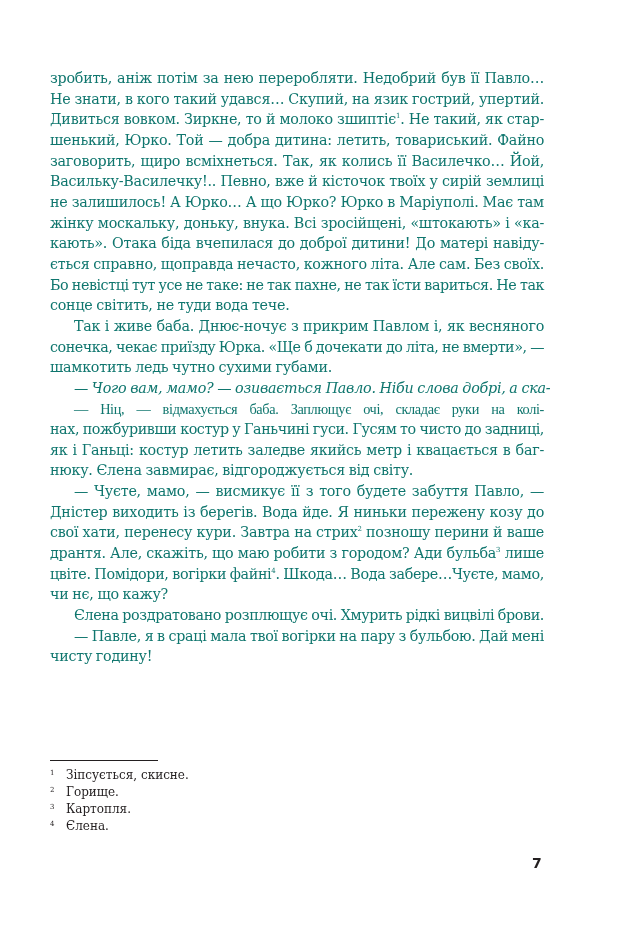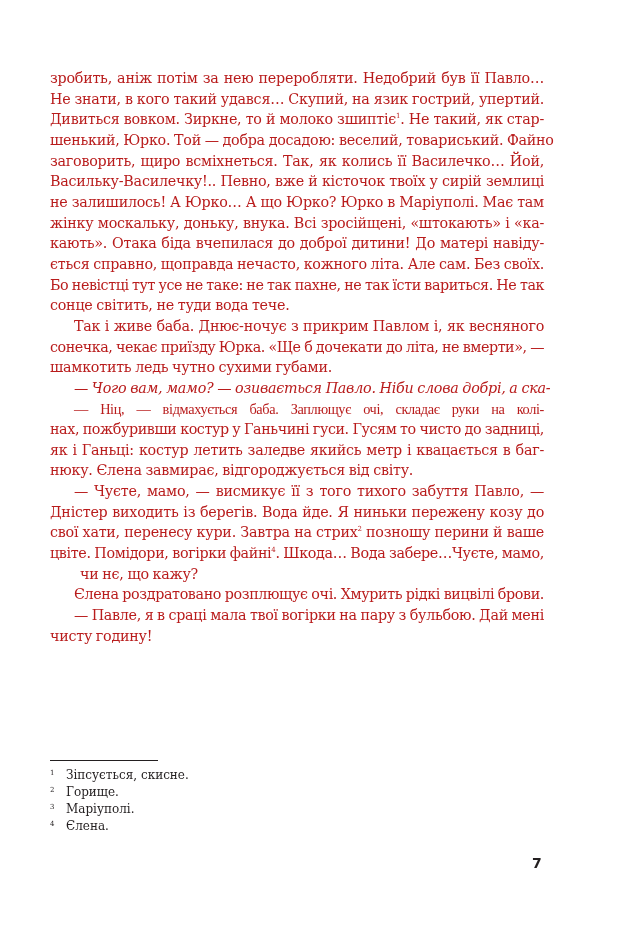--- a/index.html
+++ b/index.html
@@ -1,20 +1,20 @@
 <!DOCTYPE html>
 <html><head>
 <meta charset="utf-8">
 <style>
   html, body { margin: 0; padding: 0; background: #ffffff; }
   body { width: 628px; height: 948px; position: relative; overflow: hidden; }
   .page {
     position: absolute; left: 50px; top: 68px; width: 494px;
     font-family: "DejaVu Serif", "Liberation Serif", serif;
-    font-size: 14.3px; line-height: 20.65px; color: #b91c1c;
+    font-size: 14.3px; line-height: 20.65px; color: #0f766e;
     text-align: justify; letter-spacing: -0.25px; word-spacing: -0.5px;
   }
   .page p { margin: 0; text-indent: 24px; }
   .page p .line { display: block; text-align: justify; text-align-last: justify; text-indent: 0; white-space: nowrap; }
   .page p .line.first { padding-left: 24px; }
   .page p .line.last { text-align-last: left; }
   sup { font-size: 7px; line-height: 0; vertical-align: 6px; }
   .rule { position: absolute; left: 50px; top: 760px; width: 108px; height: 1px; background: #231f20; }
   .footnotes {
     position: absolute; left: 50px; top: 767px;
@@ -30,21 +30,21 @@
   }
 </style>
 </head>
 <body>
 
 <div class="page" id="body">
     <p>
       <span class="line" style="display: block;">зробить, аніж потім за нею переробляти. Недобрий був її Павло…</span>
       <span class="line" style="display: block;">Не знати, в кого такий удався… Скупий, на язик гострий, упертий.</span>
       <span class="line" style="display: block;">Дивиться вовком. Зиркне, то й молоко зшиптіє<sup>1</sup>. Не такий, як стар-</span>
-      <span class="line" style="display: block; letter-spacing: -0.264365px;">шенький, Юрко. Той — добра досадою: веселий, товариський. Файно</span>
+      <span class="line" style="display: block; letter-spacing: -0.264365px;">шенький, Юрко. Той — добра дитина: летить, товариський. Файно</span>
       <span class="line" style="display: block;">заговорить, щиро всміхнеться. Так, як колись її Василечко… Йой,</span>
       <span class="line" style="display: block;">Васильку-Василечку!.. Певно, вже й кісточок твоїх у сирій землиці</span>
       <span class="line" style="display: block;">не залишилось! А Юрко… А що Юрко? Юрко в Маріуполі. Має там</span>
       <span class="line" style="display: block;">жінку москальку, доньку, внука. Всі зросійщені, «штокають» і «ка-</span>
       <span class="line" style="display: block;">кають». Отака біда вчепилася до доброї дитини! До матері навіду-</span>
       <span class="line" style="display: block; letter-spacing: -0.262547px;">ється справно, щоправда нечасто, кожного літа. Але сам. Без своїх.</span>
       <span class="line" style="display: block; letter-spacing: -0.450484px;">Бо невістці тут усе не таке: не так пахне, не так їсти вариться. Не так</span>
       <span class="line last" style="display: block;">сонце світить, не туди вода тече.</span>
     </p>
     <p>
@@ -55,25 +55,26 @@
     <p>
       <span class="line first" style="display: block; font-style: italic;">— Чого вам, мамо? — озивається Павло. Ніби слова добрі, а ска-</span>
     </p>
     <p>
       <span class="line first" style="display: block; letter-spacing: -0.353423px; font-family: Liberation Serif, serif;">— Ніц, — відмахується баба. Заплющує очі, складає руки на колі-</span>
       <span class="line" style="display: block; letter-spacing: -0.40483px;">нах, пожбуривши костур у Ганьчині гуси. Гусям то чисто до задниці,</span>
       <span class="line" style="display: block;">як і Ганьці: костур летить заледве якийсь метр і квацається в баг-</span>
       <span class="line last" style="display: block;">нюку. Єлена завмирає, відгороджується від світу.</span>
     </p>
     <p>
-      <span class="line first" style="display: block;">— Чуєте, мамо, — висмикує її з того тихого забуття Павло, —</span>
+      <span class="line first" style="display: block;">— Чуєте, мамо, — висмикує її з того будете забуття Павло, —</span>
       <span class="line" style="display: block;">Дністер виходить із берегів. Вода йде. Я ниньки пережену козу до</span>
       <span class="line" style="display: block;">свої хати, перенесу кури. Завтра на стрих<sup>2</sup> позношу перини й ваше</span>
+      <span class="line" style="display: block;">дрантя. Але, скажіть, що маю робити з городом? Ади бульба<sup>3</sup> лише</span>
       <span class="line" style="display: block; letter-spacing: -0.354248px;">цвіте. Помідори, вогірки файні<sup>4</sup>. Шкода… Вода забере…Чуєте, мамо,</span>
-      <span class="line last" style="display: block; margin-left: 30px;">чи нє, що кажу?</span>
+      <span class="line last" style="display: block;">чи нє, що кажу?</span>
     </p>
     <p>
       <span class="line first last" style="display: block; letter-spacing: -0.375504px;">Єлена роздратовано розплющує очі. Хмурить рідкі вицвілі брови.</span>
     </p>
     <p>
       <span class="line first" style="display: block; letter-spacing: -0.315186px;">— Павле, я в сраці мала твої вогірки на пару з бульбою. Дай мені</span>
       <span class="line last" style="display: block;">чисту годину!</span>
     </p>
   </div>
 <div class="rule"></div>
@@ -81,20 +82,20 @@
     <div class="fn">
       <span class="num">1</span>
       <span>Зіпсується, скисне.</span>
     </div>
     <div class="fn">
       <span class="num">2</span>
       <span>Горище.</span>
     </div>
     <div class="fn">
       <span class="num">3</span>
-      <span>Маріуполі.</span>
+      <span>Картопля.</span>
     </div>
     <div class="fn">
       <span class="num">4</span>
       <span>Єлена.</span>
     </div>
   </div>
 <div class="pagenum">7</div>
 
 </body></html>

